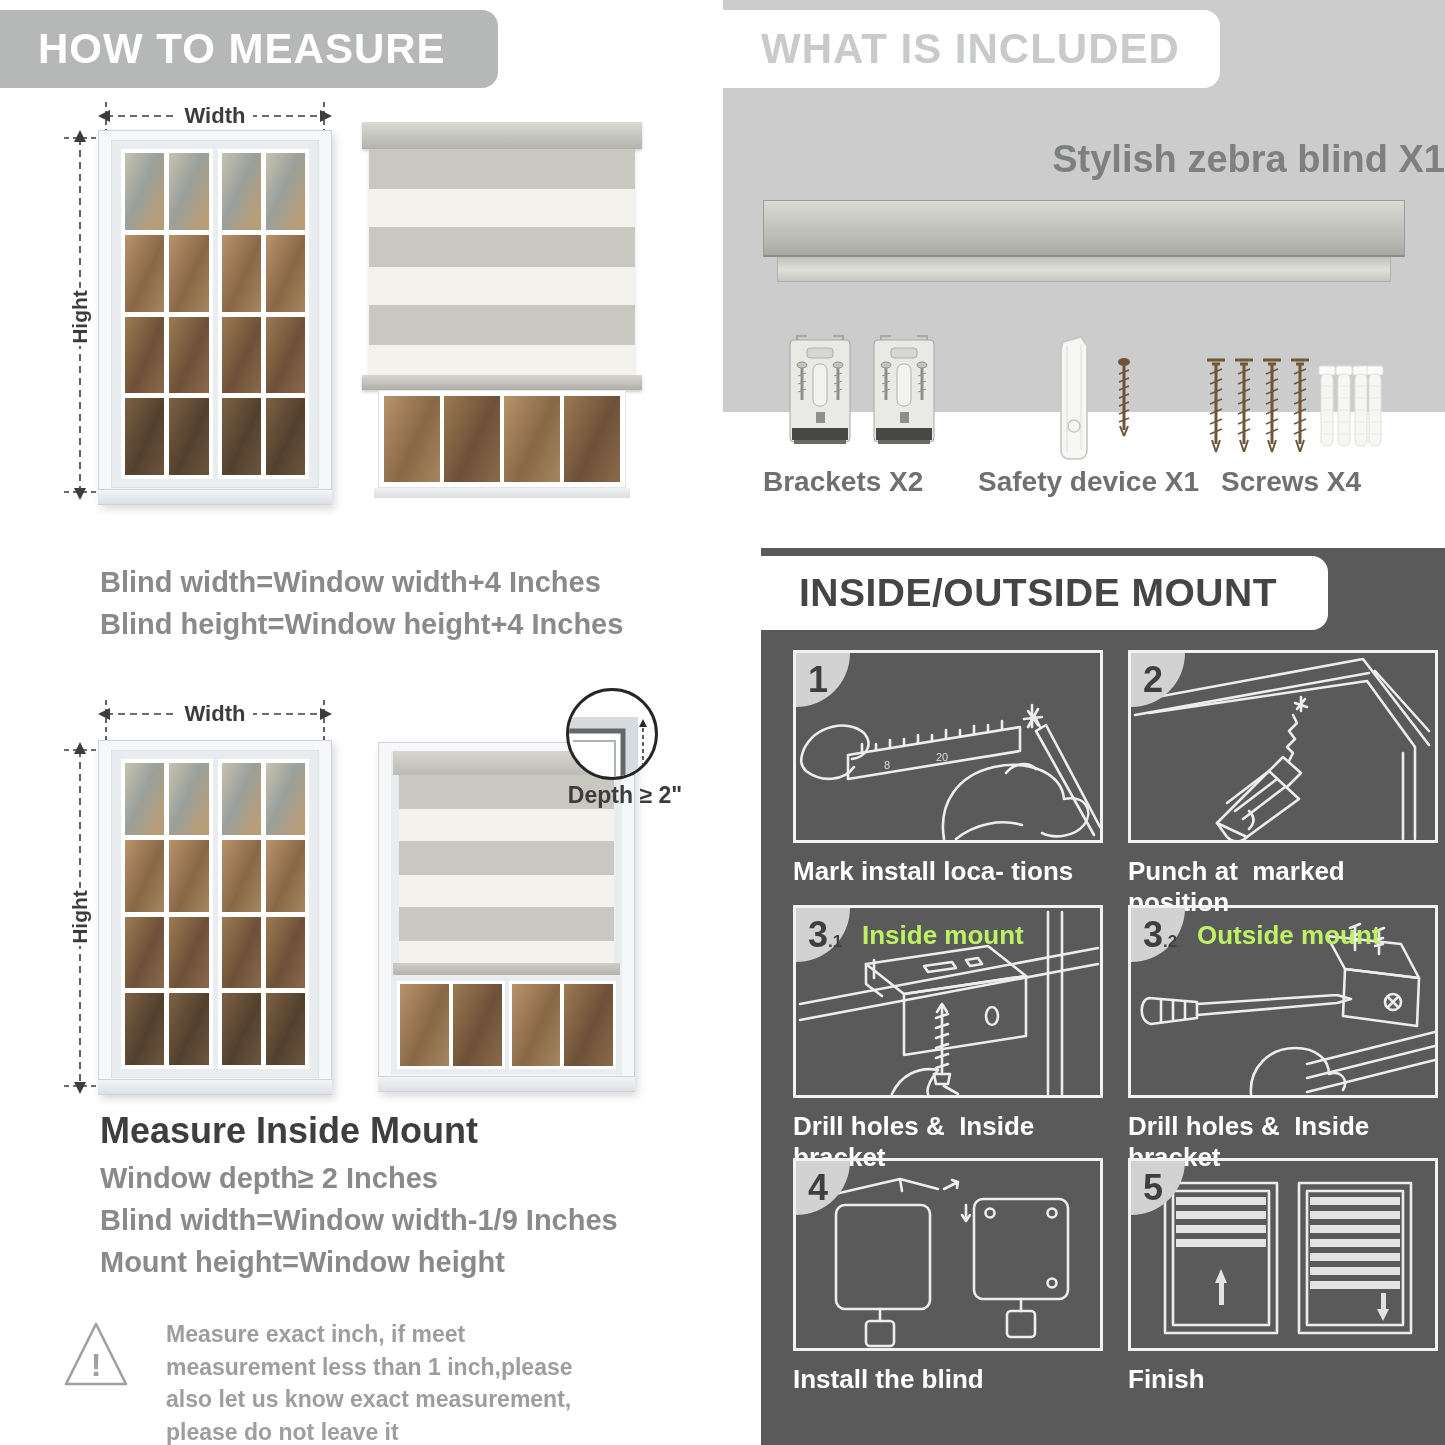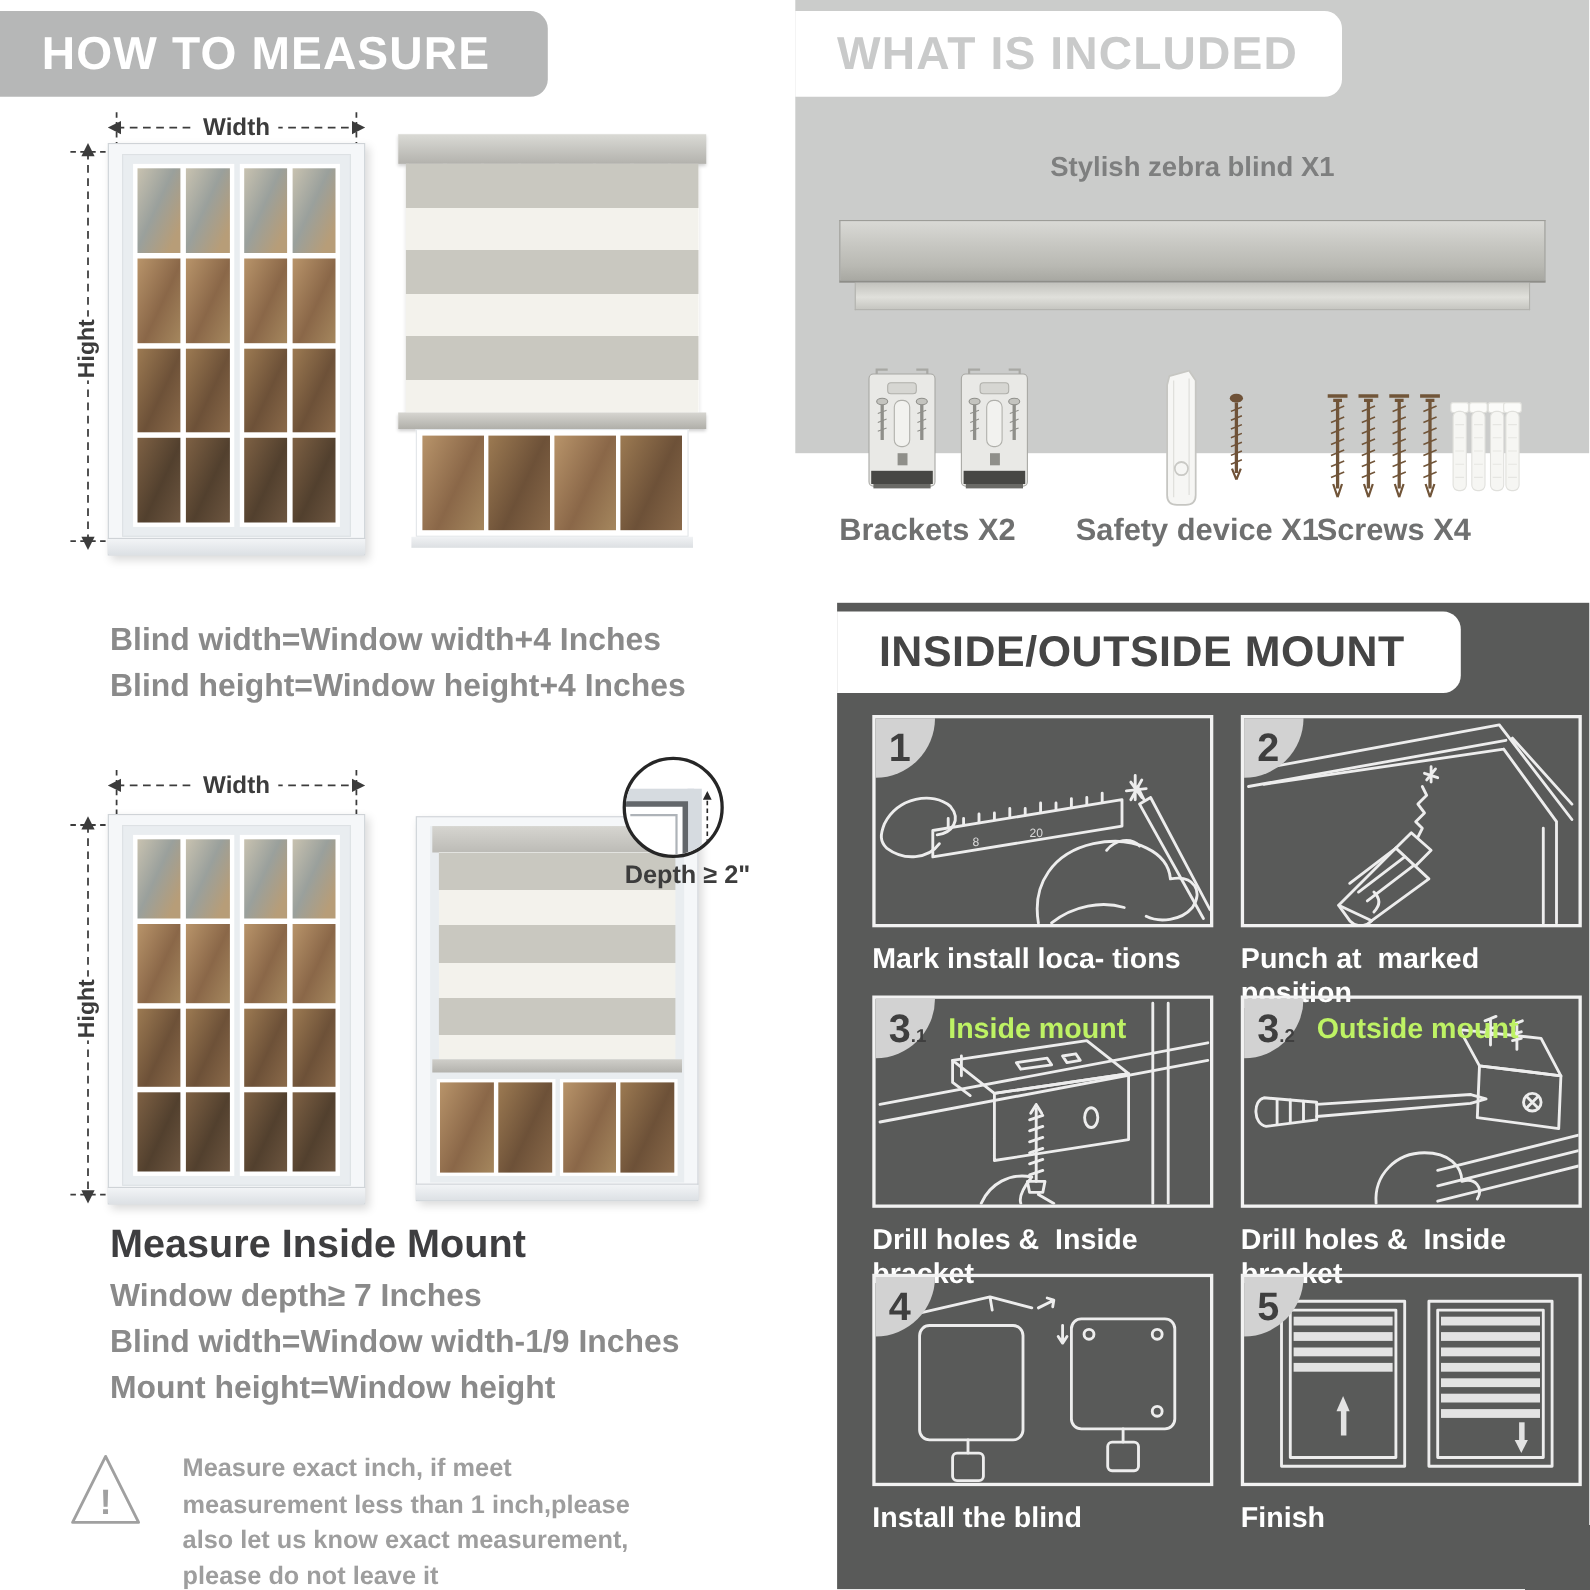--- a/index.html
+++ b/index.html
@@ -75,22 +75,22 @@
 
   .warning{position:absolute;left:62px;top:1318px;width:600px;display:flex;gap:36px;}
   .warn-text{width:452px;color:var(--warn_gray);font-weight:bold;font-size:23px;line-height:1.42;}
 
   
   .included-panel{position:absolute;left:723px;top:0;width:722px;height:412px;
     background:var(--panel_light);}
   .banner-included{position:absolute;left:0;top:10px;width:497px;height:78px;
     background:#fff;border-radius:0 16px 16px 0;display:flex;align-items:center;
     padding-left:38px;color:var(--banner_text_included);font-size:42px;font-weight:bold;letter-spacing:1px;}
-  .included-sub{position:absolute;left:0;right:0;top:138px;text-align:center;
-    color:#7e7f7f;font-weight:bold;font-size:25px;}
+  .included-sub{position:absolute;left:0;right:0;top:138px;text-align:right;
+    color:#7e7f7f;font-weight:bold;font-size:38px;}
   .rail{position:absolute;left:40px;right:40px;top:200px;}
   .rail-top{height:57px;background:linear-gradient(180deg,#d9d9d5 0%,#c7c7c2 40%,#b9b9b3 75%,#a8a8a2 100%);
     border:1px solid #9d9d98;border-bottom:2px solid #8e8e89;}
   .rail-bottom{margin:0 14px;height:25px;
     background:linear-gradient(180deg,#c2c2bd,#e0e0db 55%,#c6c6c1);border:1px solid #b2b2ad;border-top:none;}
   .item-group{position:absolute;display:flex;align-items:flex-start;}
   .item-label{position:absolute;top:466px;color:var(--label_gray);
     font-weight:bold;font-size:28px;}
 
   .mount-panel{position:absolute;left:761px;top:548px;width:722px;height:897px;
@@ -266,21 +266,21 @@
       <rect x="56" y="26" width="13" height="60" fill="#d6dbe0"></rect>
       <path d="M0,40 L54,40 L54,86" stroke="#63676b" stroke-width="5" fill="none"></path>
       <path d="M4,50 L46,50 L46,86" stroke="#aeb3b8" stroke-width="2" fill="none"></path>
       <line x1="74" y1="30" x2="74" y2="84" stroke="#2a2a2a" stroke-width="1.5" stroke-dasharray="4 3"></line>
       <polygon points="74,28 70,36 78,36" fill="#2a2a2a"></polygon>
     </svg>
   </div>
   <div class="depth-label">Depth ≥ 2"</div>
 
   <div class="sec-title" style="left:100px;top:1110px;">Measure Inside Mount</div>
-  <div class="sec-line" style="left:100px;top:1162px;">Window depth≥ 7 Inches</div>
+  <div class="sec-line" style="left:100px;top:1162px;">Window depth≥ 2 Inches</div>
   <div class="sec-line" style="left:100px;top:1204px;">Blind width=Window width-1/9 Inches</div>
   <div class="sec-line" style="left:100px;top:1246px;">Mount height=Window height</div>
 
   <div class="warning">
     <svg width="68" height="74">
       <polygon points="34,6 64,66 4,66" fill="none" stroke="#a0a0a0" stroke-width="2.6" stroke-linejoin="round"></polygon>
       <text x="34" y="58" text-anchor="middle" font-size="32" font-weight="bold" fill="#a0a0a0">!</text>
     </svg>
     <div class="warn-text">Measure exact inch, if meet measurement less than 1 inch,please also let us know exact measurement, please do not leave it</div>
   </div>
@@ -364,21 +364,21 @@
         <use href="#scr" x="86" y="8"></use>
         <use href="#anch" x="112" y="14"></use>
         <use href="#anch" x="129" y="14"></use>
         <use href="#anch" x="146" y="14"></use>
         <use href="#anch" x="160" y="14"></use>
       </svg>
     </div>
 
     <div class="item-label" style="left:40px;width:200px;">Brackets X2</div>
     <div class="item-label" style="left:255px;width:225px;">Safety device X1</div>
-    <div class="item-label" style="left:446px;width:195px;padding-left:28px;">Screws X4</div>
+    <div class="item-label" style="left:470px;width:195px;padding-left:28px;">Screws X4</div>
   </div>
 
   <div class="mount-panel">
     <div class="banner-mount">
       <span>INSIDE/OUTSIDE MOUNT</span>
     </div>
 
     <div class="step" style="left:32px;top:102px;">
       <div class="step-art">
         <div class="badge">

